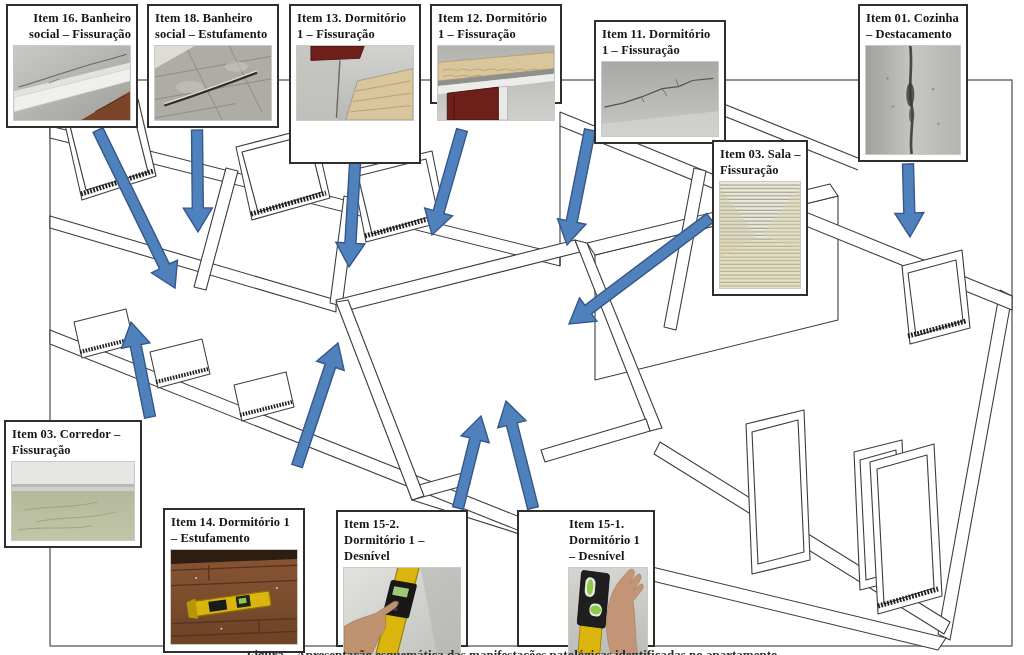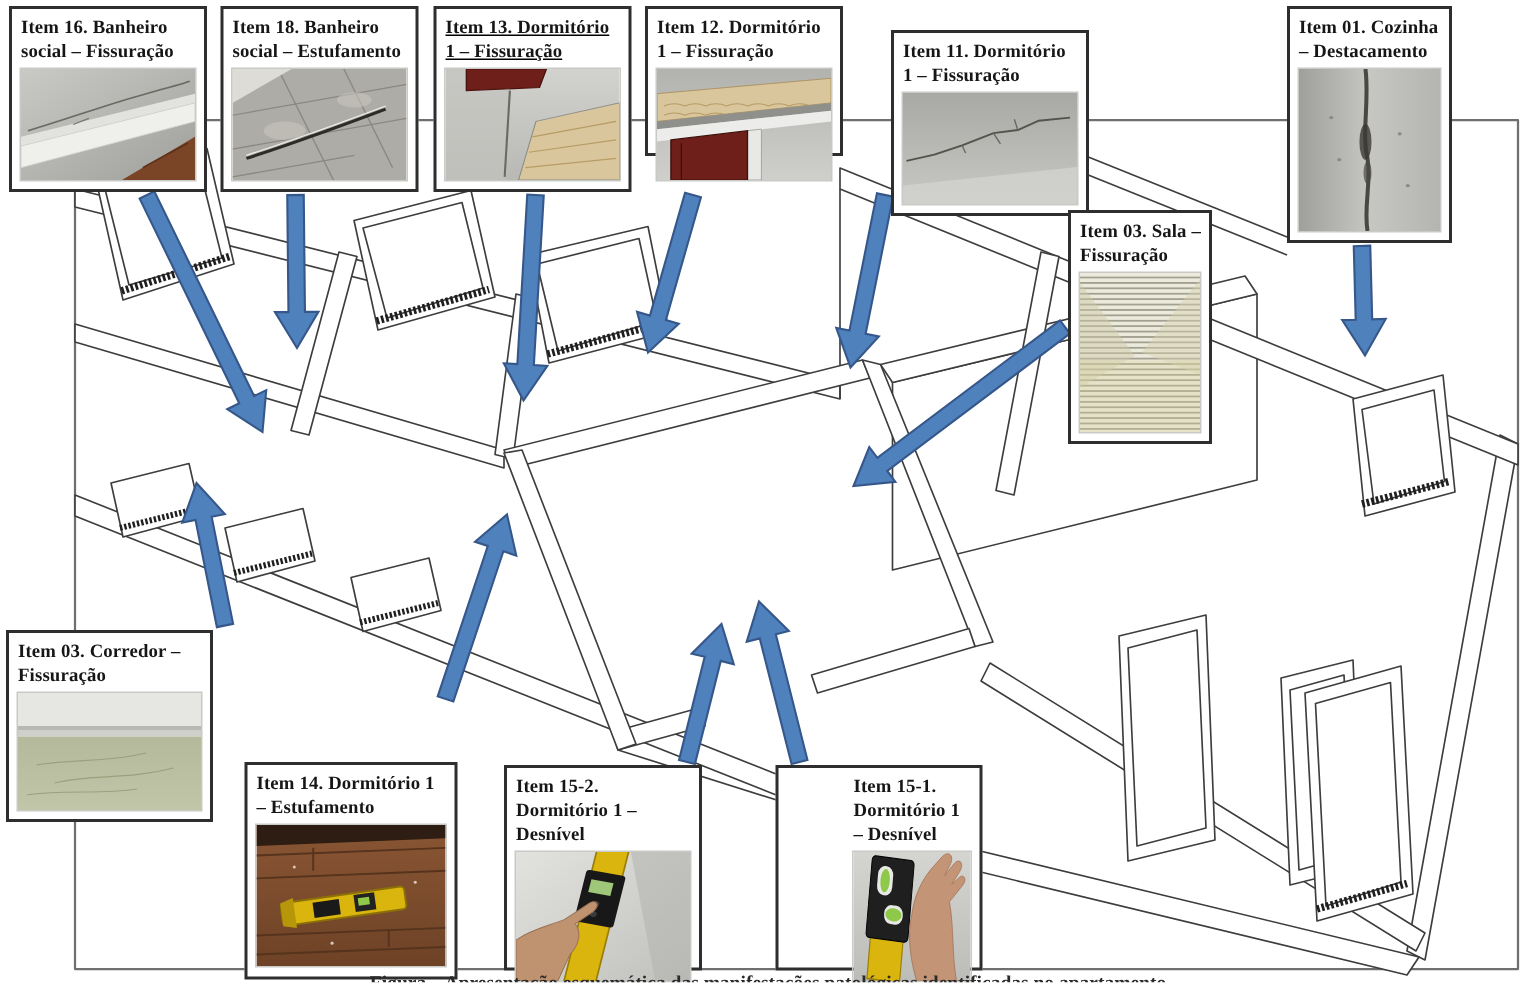--- a/index.html
+++ b/index.html
@@ -119,21 +119,21 @@
       <polygon points="584.6,128.9 566.3,220.4 557.5,218.6 567,245 585.9,224.3 577.1,222.5 595.4,131.1" fill="#4f81bd" stroke="#36578a" stroke-width="1.4"></polygon>
       <polygon points="902.5,164.2 903.8,213.2 894.8,213.4 910,237 923.8,212.6 914.8,212.9 913.5,163.8" fill="#4f81bd" stroke="#36578a" stroke-width="1.4"></polygon>
       <polygon points="706.7,213.6 584.9,305.2 579.5,298 569,324 596.9,321.2 591.5,314 713.3,222.4" fill="#4f81bd" stroke="#36578a" stroke-width="1.4"></polygon>
       <polygon points="155.4,415.9 141.1,344.5 149.9,342.7 131,322 121.5,348.4 130.3,346.6 144.6,418.1" fill="#4f81bd" stroke="#36578a" stroke-width="1.4"></polygon>
       <polygon points="302.2,467.7 335.6,367.5 344.2,370.4 338,343 316.7,361.2 325.2,364 291.8,464.3" fill="#4f81bd" stroke="#36578a" stroke-width="1.4"></polygon>
       <polygon points="463.3,509.3 480.5,440.6 489.2,442.8 481,416 461.1,435.8 469.8,437.9 452.7,506.7" fill="#4f81bd" stroke="#36578a" stroke-width="1.4"></polygon>
       <polygon points="538.3,506.7 517.2,422.9 525.9,420.7 506,401 497.8,427.8 506.5,425.6 527.7,509.3" fill="#4f81bd" stroke="#36578a" stroke-width="1.4"></polygon>
     </g>
 </svg>
 
-<div class="callout" style="left:6px;top:4px;width:132px;height:124px;">
+<div class="callout" style="left:6px;top:4px;width:132px;height:124px;text-align:right;">
   <div class="lbl">Item 16. Banheiro social – Fissuração</div>
   <div class="photo" style="height:74px;">
     <svg viewBox="0 0 100 72" preserveAspectRatio="none">
       <defs>
           <linearGradient id="g16" x1="0" y1="0" x2="1" y2="1">
         <stop offset="0" stop-color="#c9c9c6"></stop>
             <stop offset="1" stop-color="#9f9f9c"></stop>
           </linearGradient>
         </defs>
       <rect width="100" height="72" fill="url(#g16)"></rect>
@@ -161,21 +161,21 @@
         <line x1="64" y1="0" x2="92" y2="64"></line>
       </g>
       <ellipse cx="30" cy="40" rx="12" ry="6" fill="#c6c4bc" opacity="0.6"></ellipse>
       <ellipse cx="70" cy="20" rx="10" ry="5" fill="#c6c4bc" opacity="0.6"></ellipse>
       <path d="M8,58 C30,50 55,40 88,26" stroke="#2e2c26" stroke-width="2" fill="none"></path>
       <path d="M8,56 C30,48 55,38 88,24" stroke="#efeee8" stroke-width="0.8" fill="none"></path>
     </svg>
   </div>
 </div>
 
-<div class="callout" style="left:289px;top:4px;width:132px;height:124px;text-decoration:underline;">
+<div class="callout" style="left:289px;top:4px;width:132px;height:160px;">
   <div class="lbl">Item 13. Dormitório 1 – Fissuração</div>
   <div class="photo" style="height:74px;">
     <svg viewBox="0 0 100 72" preserveAspectRatio="none">
       <defs>
           <linearGradient id="g13" x1="0" y1="0" x2="0" y2="1">
         <stop offset="0" stop-color="#d2d2ce"></stop>
             <stop offset="1" stop-color="#b8b8b4"></stop>
           </linearGradient>
         </defs>
       <rect width="100" height="72" fill="url(#g13)"></rect>

